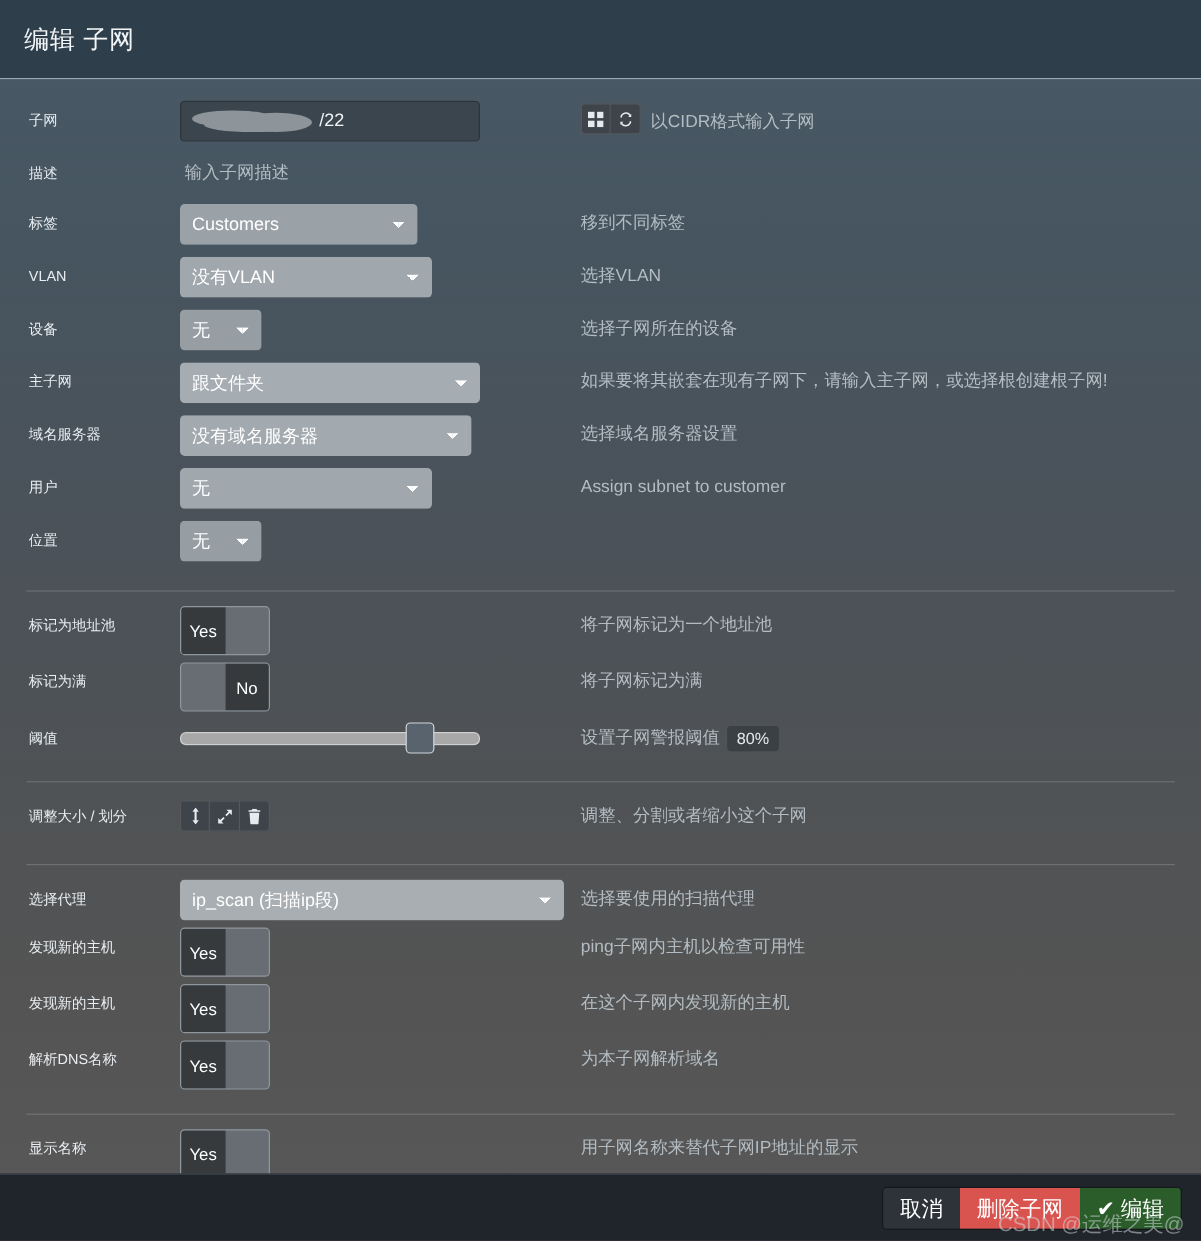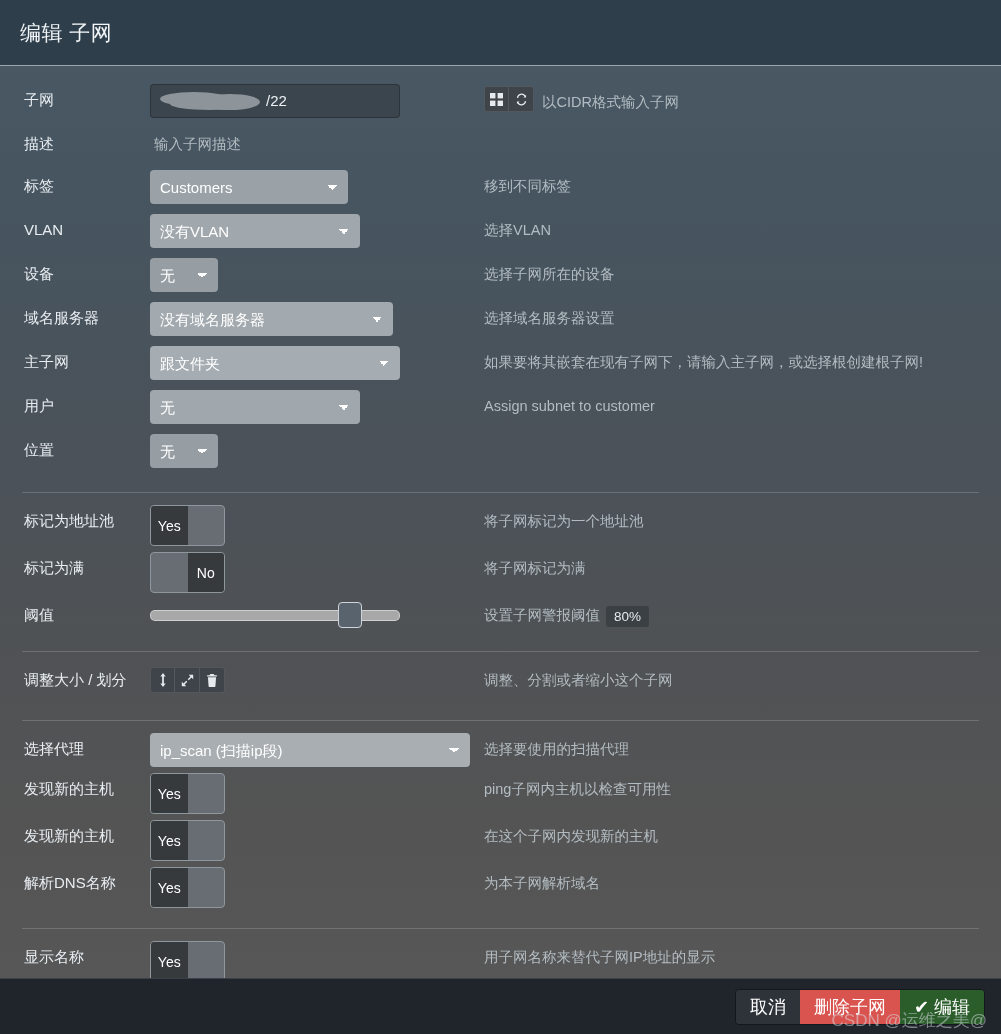--- a/index.html
+++ b/index.html
@@ -35,21 +35,21 @@
     position: relative;
     overflow: hidden;
   }
   .section { padding-bottom: 4px; }
   .sec-div { height: 1px; background: rgba(255,255,255,.17); margin: 10px 0 12px 0; }
 
   .row { display: flex; align-items: flex-start; min-height: 32px; margin-bottom: 10px; }
   .row.tight { margin-bottom: 6px; }
   .lbl {
     flex: 0 0 128px;
-    font-size: 15px; color: #e8edf1;
+    font-size: 12px; color: #e8edf1;
     line-height: 32px;
     padding-left: 2px;
     white-space: nowrap;
   }
   .ctrl { flex: 0 0 330px; display: flex; align-items: center; min-height: 32px; }
   .help {
     flex: 1 1 auto;
     font-size: 14.5px; color: #b3bcc2;
     line-height: 20px;
     padding-top: 6px;
@@ -257,37 +257,37 @@
         <div class="lbl">设备</div>
         <div class="ctrl">
           <select class="sel w-sm">
             <option>无</option>
           </select>
         </div>
         <div class="help">选择子网所在的设备</div>
       </div>
 
       <div class="row">
+        <div class="lbl">主子网</div>
+        <div class="ctrl">
+          <select class="sel w-xxl">
+            <option>跟文件夹</option>
+          </select>
+        </div>
+        <div class="help">如果要将其嵌套在现有子网下，请输入主子网，或选择根创建根子网!</div>
+      </div>
+
+      <div class="row">
         <div class="lbl">域名服务器</div>
         <div class="ctrl">
           <select class="sel w-xl">
             <option>没有域名服务器</option>
           </select>
         </div>
         <div class="help">选择域名服务器设置</div>
-      </div>
-
-      <div class="row">
-        <div class="lbl">主子网</div>
-        <div class="ctrl">
-          <select class="sel w-xxl">
-            <option>跟文件夹</option>
-          </select>
-        </div>
-        <div class="help">如果要将其嵌套在现有子网下，请输入主子网，或选择根创建根子网!</div>
       </div>
 
       <div class="row">
         <div class="lbl">用户</div>
         <div class="ctrl">
           <select class="sel w-lg">
             <option>无</option>
           </select>
         </div>
         <div class="help">Assign subnet to customer</div>

